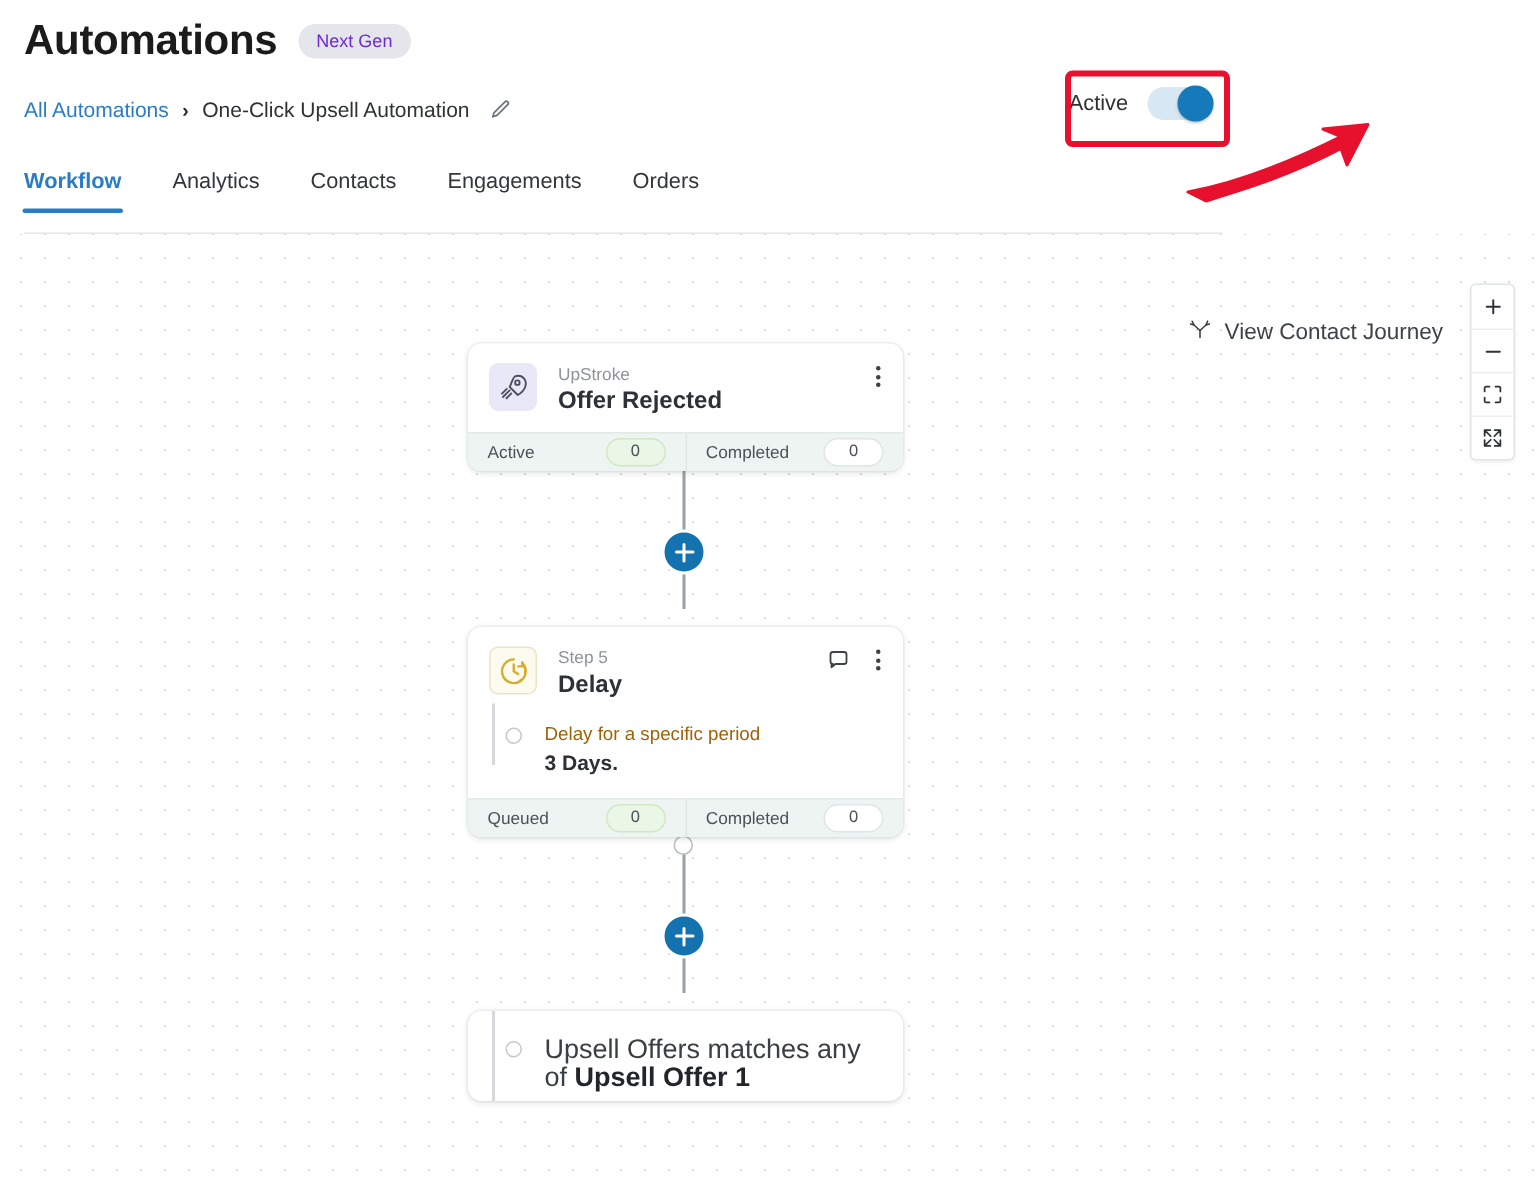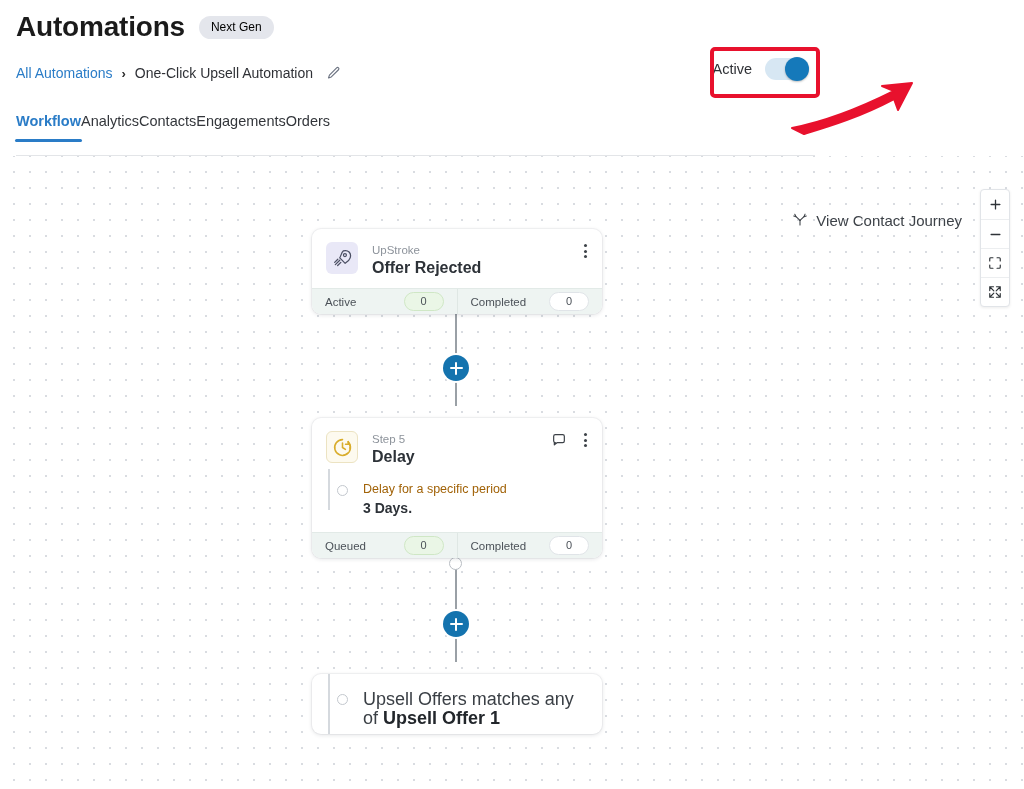--- a/index.html
+++ b/index.html
@@ -10,30 +10,30 @@
     font-family: "Liberation Sans", sans-serif;
     overflow: hidden;
   }
   .page { position: relative; width: 1024px; height: 789px; background:#fff; }
 
   
   .header { position: absolute; left:0; top:0; width:831px; height:155px; background:#fff; z-index: 5;}
   .title-row { position:absolute; left:16px; top:10px; display:flex; align-items:center; gap:14px; }
   .page-title { font-size:28px; font-weight:700; color:#1b1b1b; letter-spacing:-0.2px; line-height:34px; }
   .badge-nextgen {
-    background:#e4e6ec; color:#000000; font-size:12px; padding:5px 12px;
+    background:#e4e6ec; color:#6d28d9; font-size:12px; padding:5px 12px;
     border-radius:13px; line-height:13px; font-weight:400;
   }
   .breadcrumb { position:absolute; left:16px; top:65px; display:flex; align-items:center; gap:9px; font-size:14px; }
   .bc-link { color:#2a7cc7; cursor:pointer; }
   .bc-sep { color:#2b2b2b; font-size:13px; font-weight:700; }
   .bc-current { color:#2f3136; }
   .pencil-icon { margin-left:4px; display:inline-flex; align-items:center; color:#6b7280; cursor:pointer; }
 
-  .tabs { position:absolute; left:16px; top:113px; display:flex; }
+  .tabs { position:absolute; left:16px; top:113px; display:flex; gap:34px; }
   .tab { font-size:14.5px; color:#33363b; padding-bottom:13px; cursor:pointer; position:relative; }
   .tab.active { color:#2a7cc7; font-weight:700; }
   .tab.active:after {
     content:""; position:absolute; left:-1px; right:-1px; bottom:0; height:3px; background:#2a7cc7; border-radius:2px;
   }
   .tabs-rule { position:absolute; left:16px; right:16px; top:155px; height:1px; background:#e3e5e8; }
 
   
   .active-wrap { position:absolute; right:22px; top:58px; display:flex; align-items:center; gap:13px; }
   .active-label { font-size:14.5px; color:#2f3136; }

